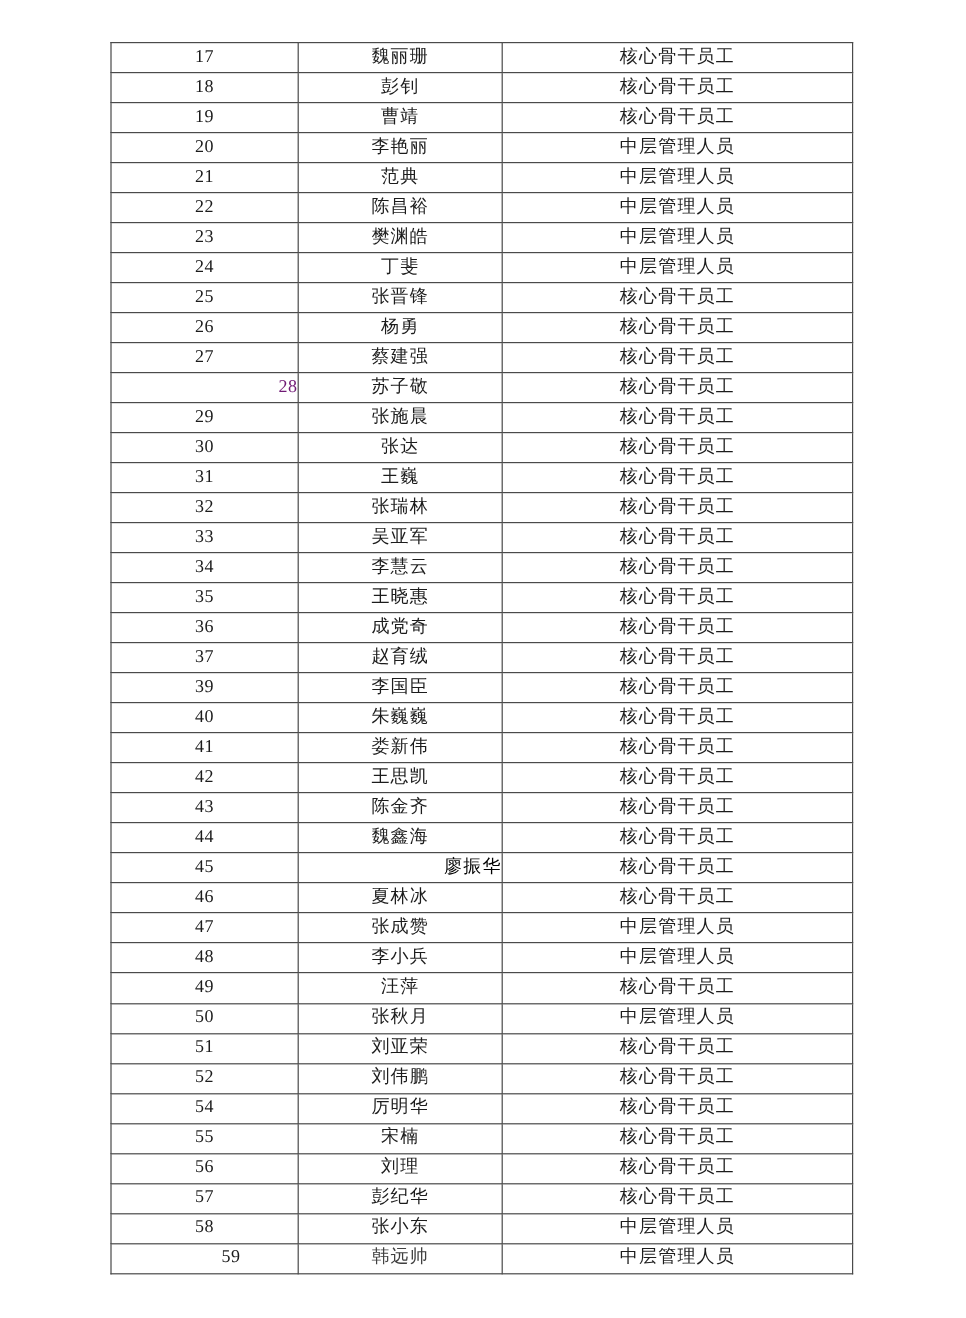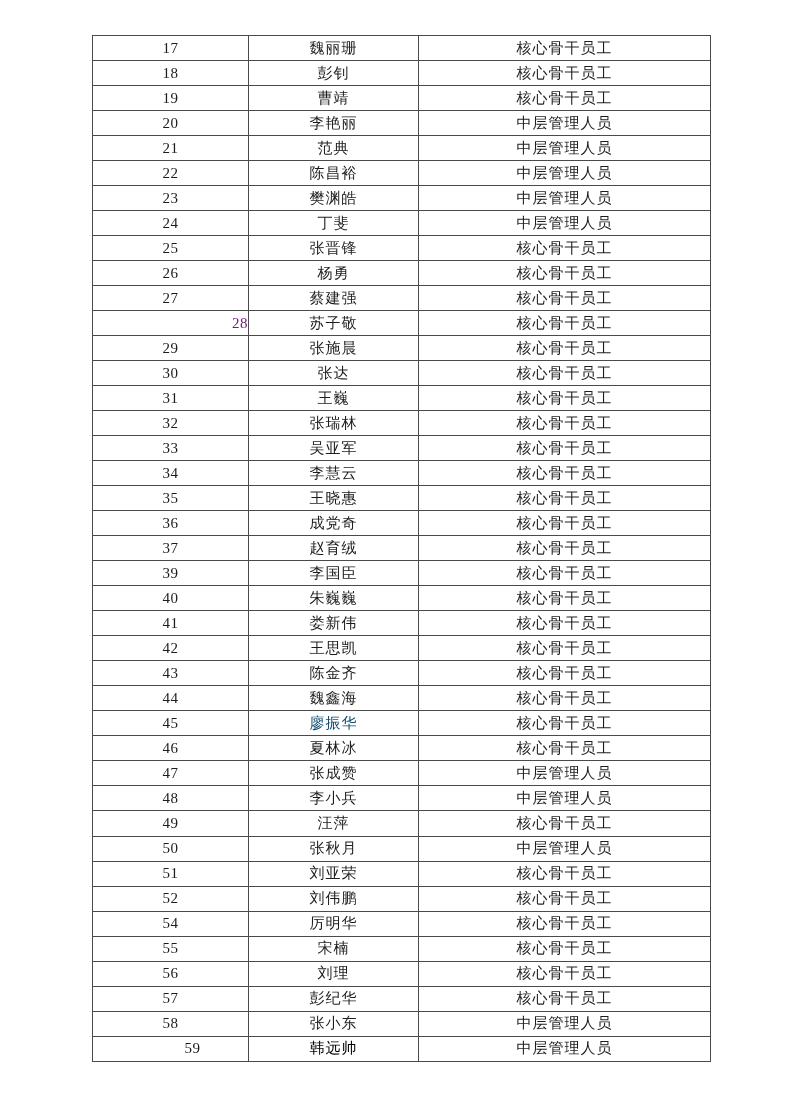--- a/index.html
+++ b/index.html
@@ -196,21 +196,21 @@
           <td class="name-cell" style="border-color: rgb(74, 74, 74); color: rgb(28, 28, 28);">陈金齐</td>
           <td class="cat-cell" style="border-color: rgb(74, 74, 74); color: rgb(28, 28, 28);">核心骨干员工</td>
         </tr>
         <tr>
           <td class="num-cell" style="border-color: rgb(74, 74, 74); color: rgb(28, 28, 28);">44</td>
           <td class="name-cell" style="border-color: rgb(74, 74, 74); color: rgb(28, 28, 28);">魏鑫海</td>
           <td class="cat-cell" style="border-color: rgb(74, 74, 74); color: rgb(28, 28, 28);">核心骨干员工</td>
         </tr>
         <tr>
           <td class="num-cell" style="border-color: rgb(74, 74, 74); color: rgb(28, 28, 28);">45</td>
-          <td class="name-cell" style="border-color: rgb(74, 74, 74); color: #0c4a6e;">廖振华</td>
+          <td class="name-cell" style="border-color: rgb(74, 74, 74); color: #000000; text-align: right;">廖振华</td>
           <td class="cat-cell" style="border-color: rgb(74, 74, 74); color: rgb(28, 28, 28);">核心骨干员工</td>
         </tr>
         <tr>
           <td class="num-cell" style="border-color: rgb(74, 74, 74); color: rgb(28, 28, 28);">46</td>
           <td class="name-cell" style="border-color: rgb(74, 74, 74); color: rgb(28, 28, 28);">夏林冰</td>
           <td class="cat-cell" style="border-color: rgb(74, 74, 74); color: rgb(28, 28, 28);">核心骨干员工</td>
         </tr>
         <tr>
           <td class="num-cell" style="border-color: rgb(74, 74, 74); color: rgb(28, 28, 28);">47</td>
           <td class="name-cell" style="border-color: rgb(74, 74, 74); color: rgb(28, 28, 28);">张成赞</td>
@@ -261,18 +261,18 @@
           <td class="name-cell" style="border-color: rgb(74, 74, 74); color: rgb(28, 28, 28);">彭纪华</td>
           <td class="cat-cell" style="border-color: rgb(74, 74, 74); color: rgb(28, 28, 28);">核心骨干员工</td>
         </tr>
         <tr>
           <td class="num-cell" style="border-color: rgb(74, 74, 74); color: rgb(28, 28, 28);">58</td>
           <td class="name-cell" style="border-color: rgb(74, 74, 74); color: rgb(28, 28, 28);">张小东</td>
           <td class="cat-cell" style="border-color: rgb(74, 74, 74); color: rgb(28, 28, 28);">中层管理人员</td>
         </tr>
         <tr>
           <td class="num-cell" style="border-color: rgb(74, 74, 74); color: rgb(28, 28, 28); padding-left: 44px;">59</td>
-          <td class="name-cell" style="border-color: rgb(74, 74, 74); color: #000000; margin-top: 35px;">韩远帅</td>
+          <td class="name-cell" style="border-color: rgb(74, 74, 74); color: #404040; margin-top: 35px;">韩远帅</td>
           <td class="cat-cell" style="border-color: rgb(74, 74, 74); color: rgb(28, 28, 28);">中层管理人员</td>
         </tr>
       </tbody>
   </table>
 </div>
 
 </body></html>

